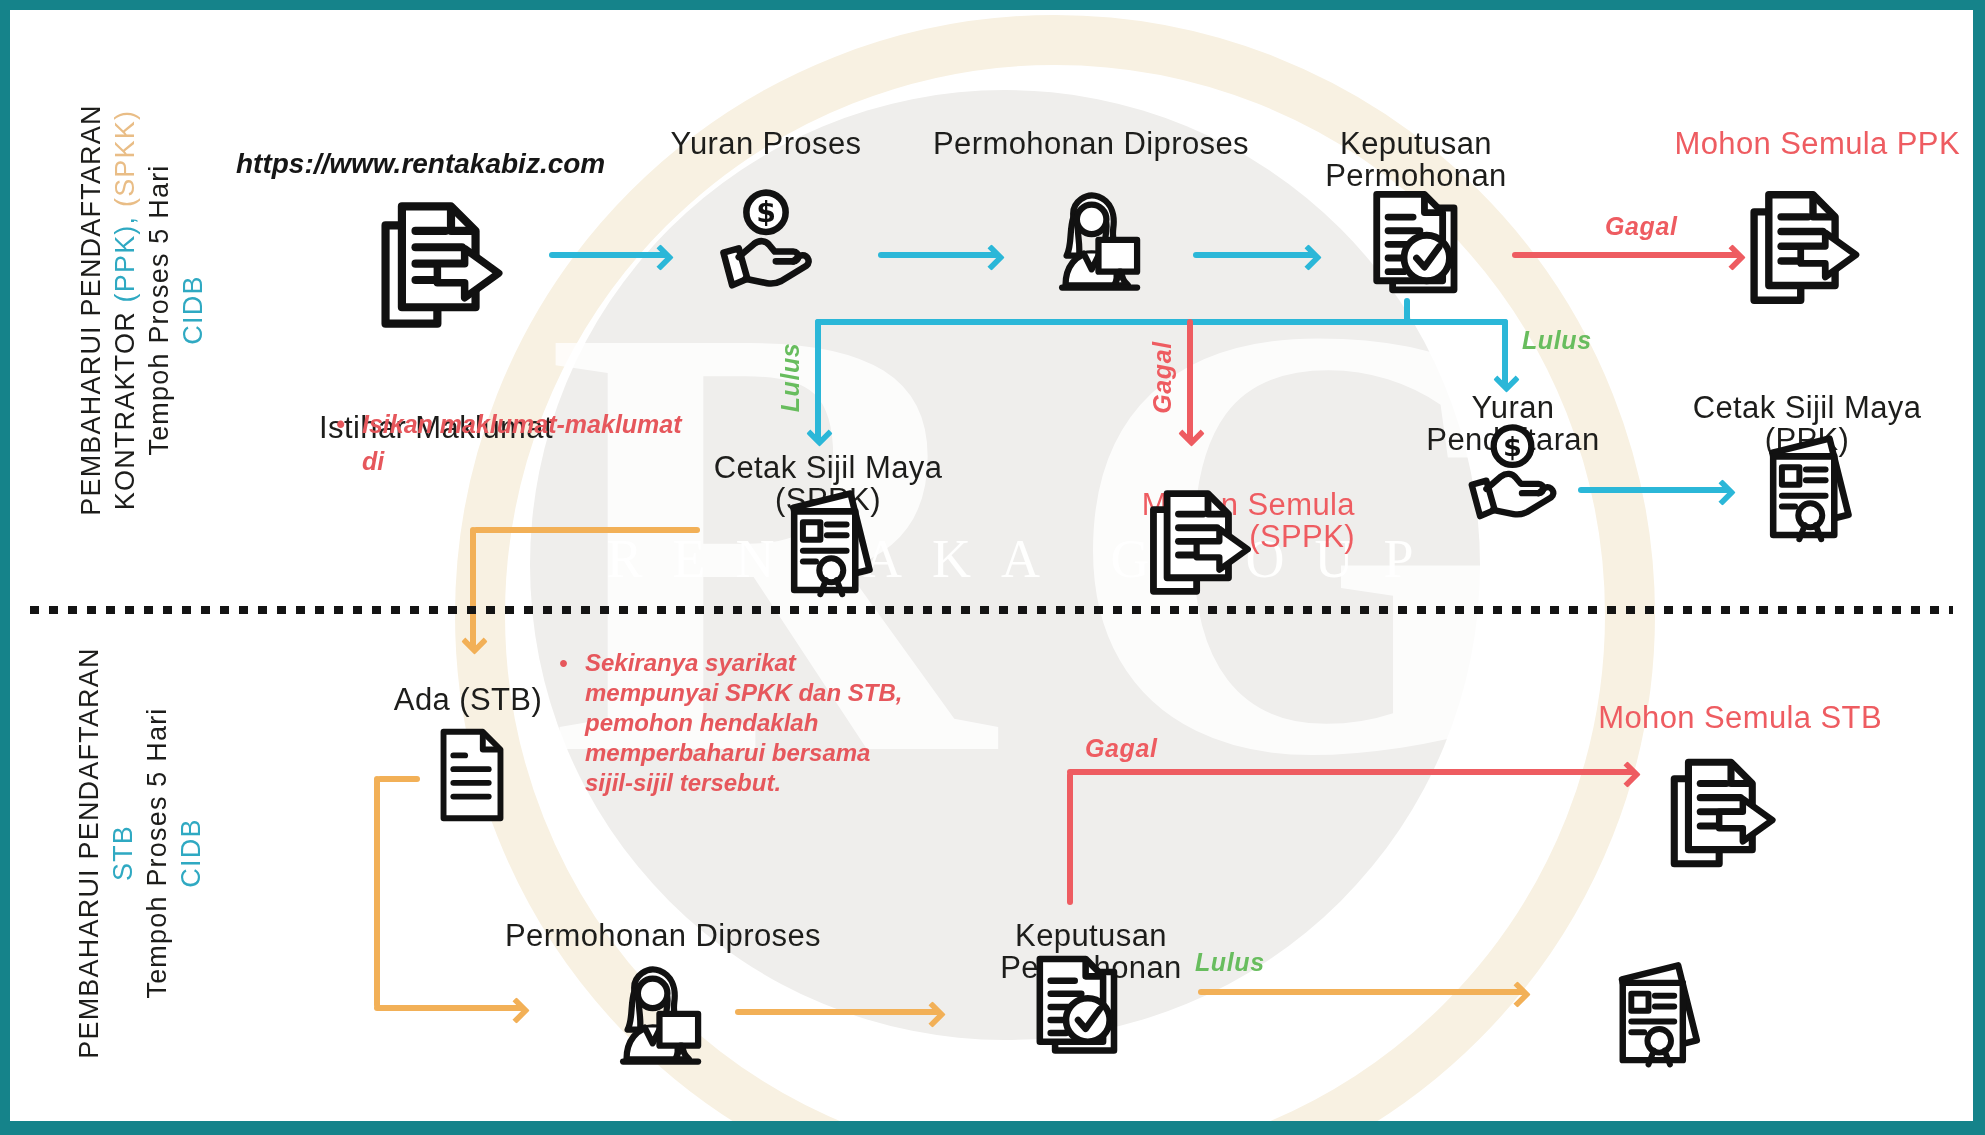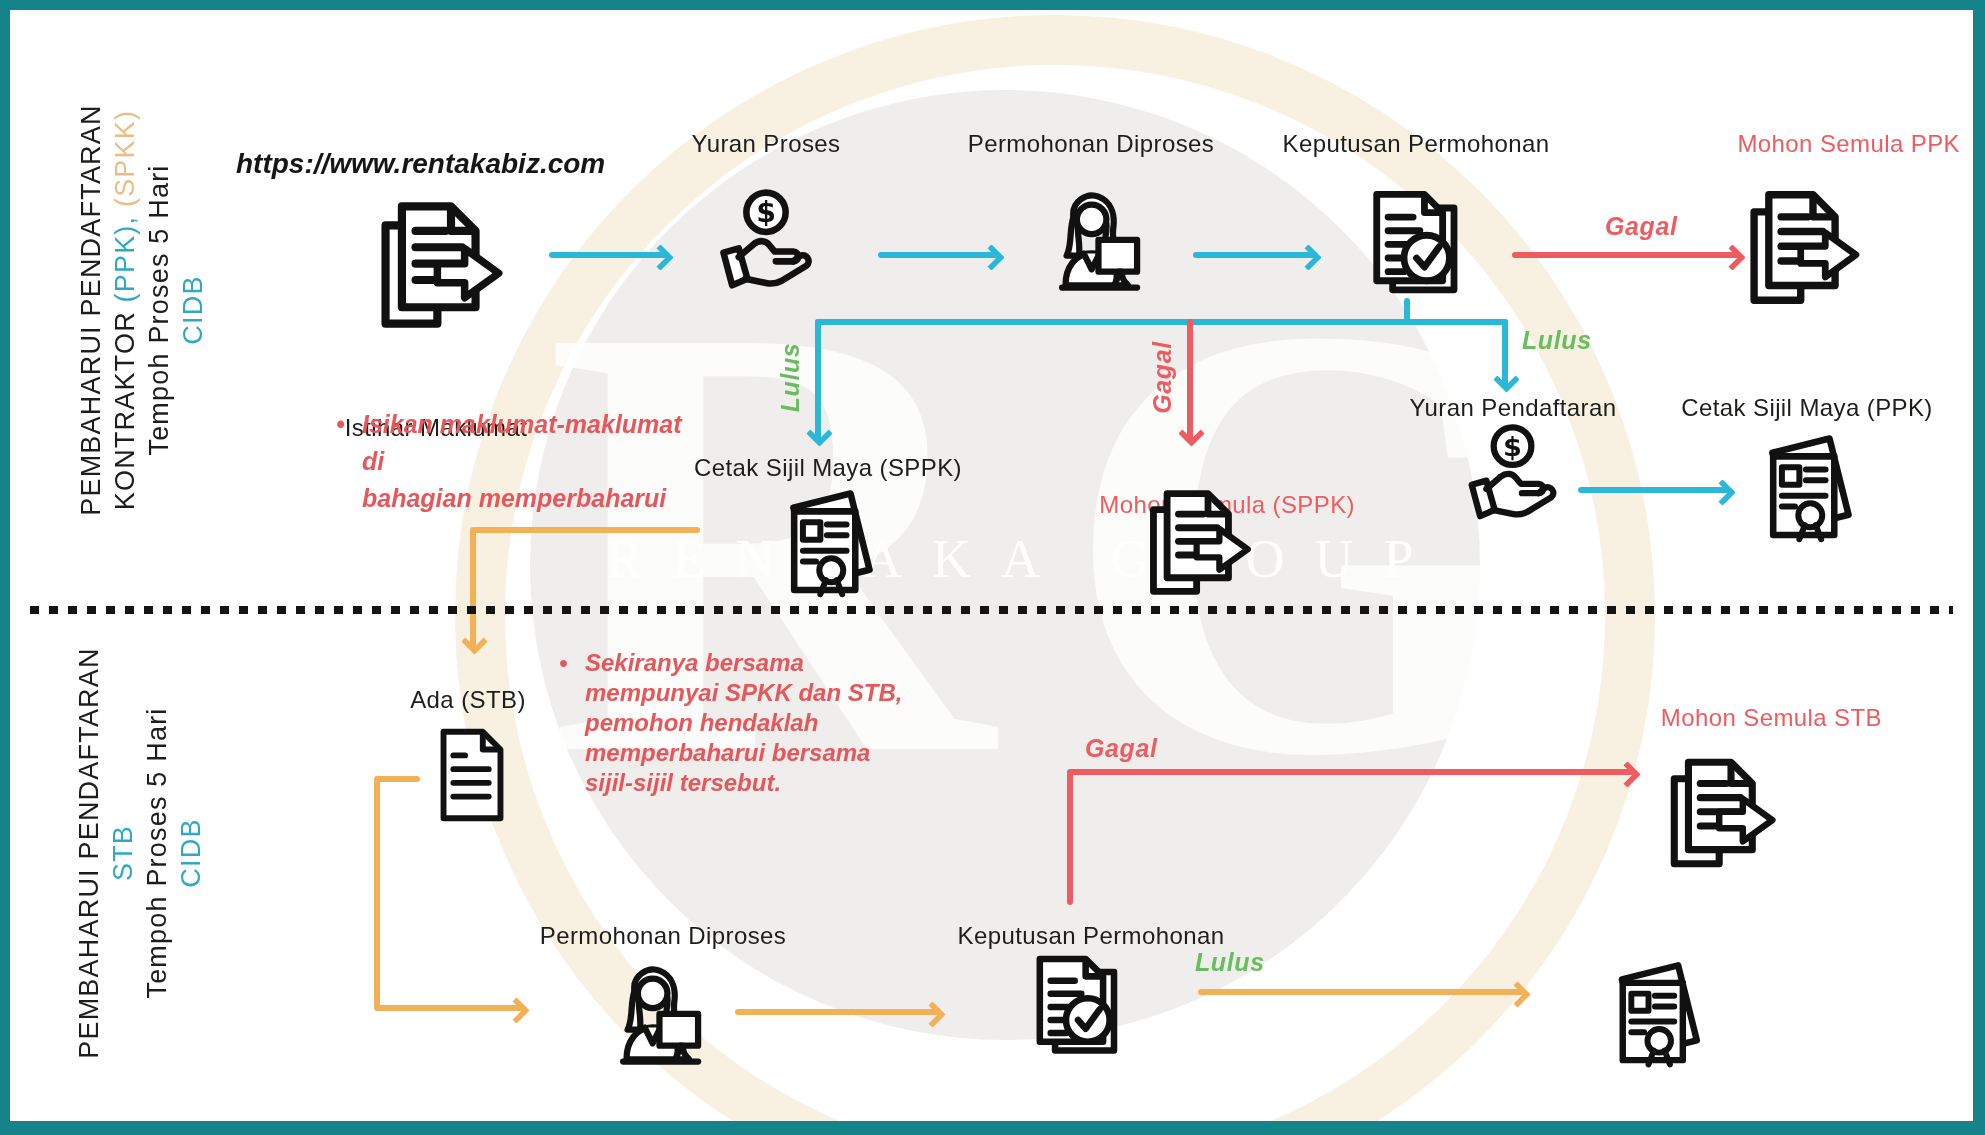--- a/index.html
+++ b/index.html
@@ -18,21 +18,21 @@
     border:50px solid var(--watermark-cream);z-index:0;}
   .wm-circle{position:absolute;left:530px;top:90px;width:950px;height:950px;border-radius:50%;
     background:var(--watermark-gray);z-index:0;}
   .wm-mono{position:absolute;left:545px;top:110px;width:920px;height:860px;z-index:0;
     font-family:"Liberation Serif", serif;font-weight:bold;font-size:620px;line-height:860px;
     text-align:center;letter-spacing:70px;color:rgba(255,255,255,.8);}
   .wm-name{position:absolute;left:575px;top:528px;width:900px;z-index:1;text-align:center;
     font-family:"Liberation Serif", serif;font-size:54px;letter-spacing:30px;
     color:rgba(255,255,255,.95);white-space:nowrap;}
   
-  .lbl{position:absolute;z-index:5;font-size:24px;line-height:32px;text-align:center;
+  .lbl{position:absolute;z-index:5;font-size:31px;line-height:32px;text-align:center;
     color:var(--ink);letter-spacing:.4px;}
   .lbl.red-label{color:var(--fail-red);text-align:right;}
   .url-label{position:absolute;z-index:5;font-size:28px;font-style:italic;font-weight:bold;
     text-align:left;color:#161616;}
   .flow-lbl{position:absolute;z-index:6;font-size:25px;font-weight:bold;font-style:italic;
     letter-spacing:.6px;white-space:nowrap;}
   .flow-lbl.green{color:var(--pass-green);}
   .flow-lbl.redtxt{color:var(--fail-red);}
   .rot{transform:rotate(-90deg);}
   
@@ -191,21 +191,20 @@
   <div class="ah head teal" style="left:549px;top:252px;width:119px;"></div>
   <div class="ah head teal" style="left:878px;top:252px;width:121px;"></div>
   <div class="ah head teal" style="left:1193px;top:252px;width:123px;"></div>
   <div class="ah head red" style="left:1512px;top:252px;width:228px;"></div>
   <div class="flow-lbl redtxt" style="left:1605px;top:212px;width:130px;">Gagal</div>
 
   <div class="lbl" style="left:286px;top:384px;width:300px;margin-top:28px;">Istihar Maklumat</div>
   <div class="note note1" style="left:362px;top:406px;width:330px;">
     <span class="bullet">•</span>
     <div>Isikan maklumat-maklumat di</div>
-    <div>bahagian memperbaharui</div>
   </div>
 
   <div class="lv teal" style="left:1404px;top:298px;height:26px;"></div>
   <div class="lh teal" style="left:815px;top:319px;width:693px;"></div>
   <div class="av head teal" style="left:815px;top:319px;height:122px;"></div>
   <div class="av head red" style="left:1187px;top:319px;height:122px;"></div>
   <div class="av head teal" style="left:1502px;top:319px;height:68px;"></div>
   <div class="flow-lbl green rot" style="left:740px;top:363px;width:100px;text-align:center;">Lulus</div>
   <div class="flow-lbl redtxt rot" style="left:1112px;top:363px;width:100px;text-align:center;">Gagal</div>
   <div class="flow-lbl green" style="left:1522px;top:326px;width:140px;">Lulus</div>
@@ -240,21 +239,21 @@
   <div class="lh orange" style="left:473px;top:527px;width:227px;"></div>
   <div class="av head orange" style="left:470px;top:527px;height:122px;"></div>
 
   <div class="lbl" style="left:318px;top:684px;width:300px;">Ada (STB)</div>
   <svg class="icon" style="left:418px;top:722px;" width="108" height="108">
       <use href="#sym-doc"></use>
     </svg>
 
   <div class="note note2" style="left:585px;top:648px;width:330px;">
     <span class="bullet">•</span>
-    <div>Sekiranya bersama</div>
+    <div>Sekiranya syarikat</div>
     <div>mempunyai SPKK dan STB,</div>
     <div>pemohon hendaklah</div>
     <div>memperbaharui bersama</div>
     <div>sijil-sijil tersebut.</div>
   </div>
 
   <div class="lh orange" style="left:377px;top:776px;width:43px;"></div>
   <div class="lv orange" style="left:374px;top:776px;height:232px;"></div>
   <div class="ah head orange" style="left:374px;top:1005px;width:150px;"></div>
 

